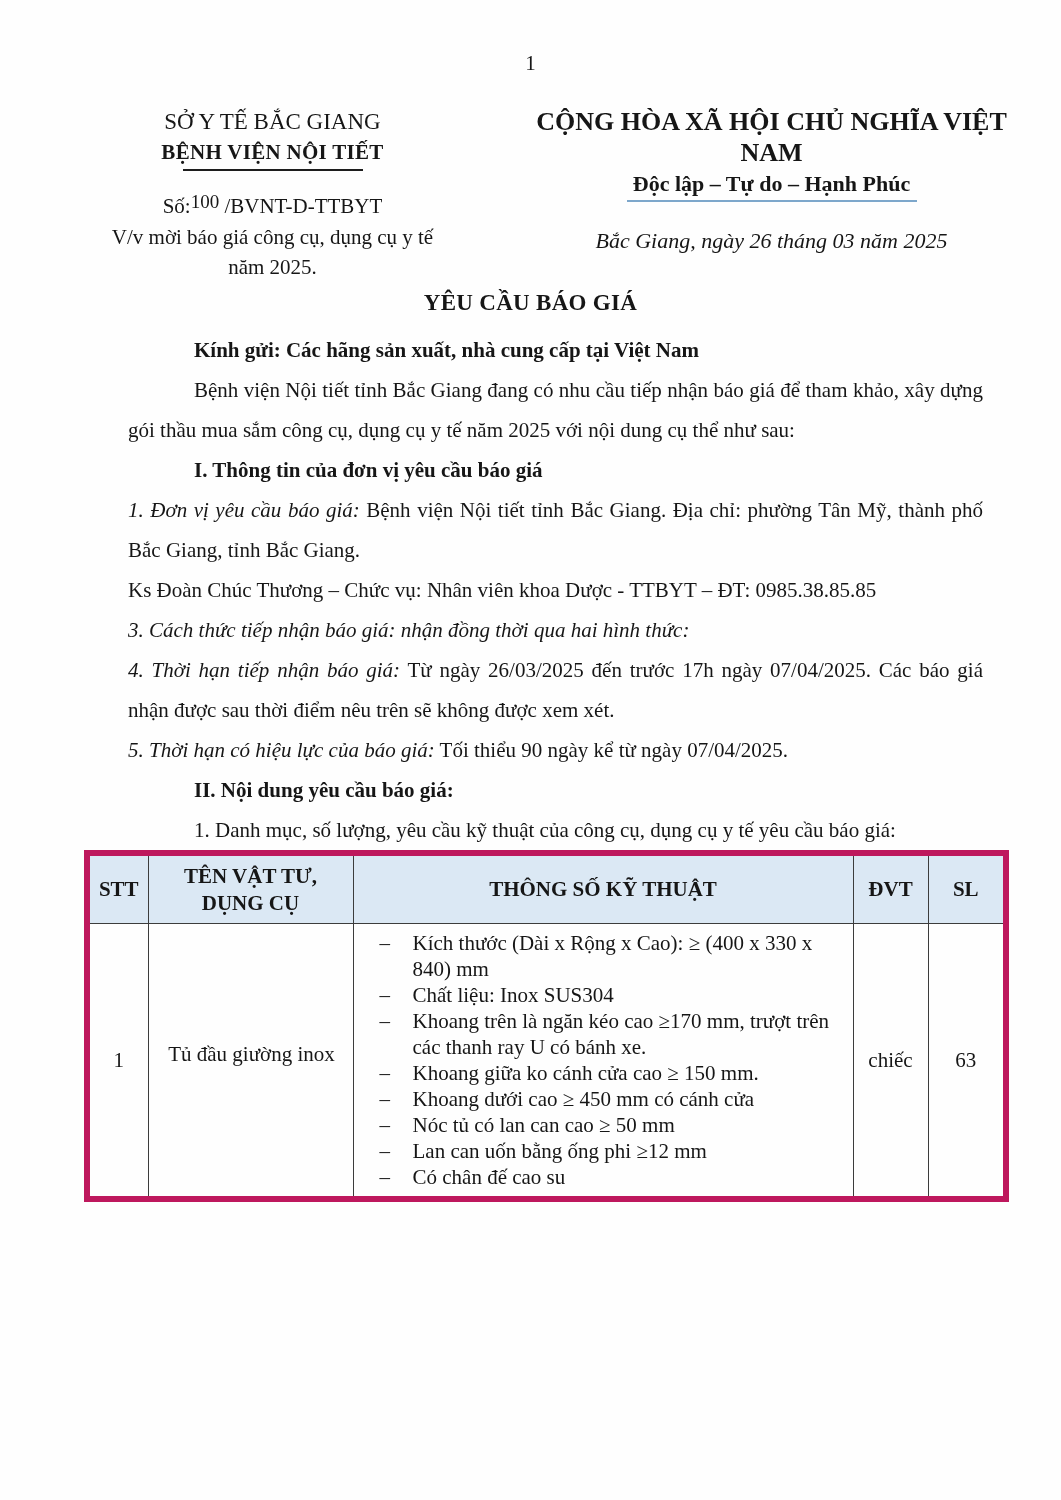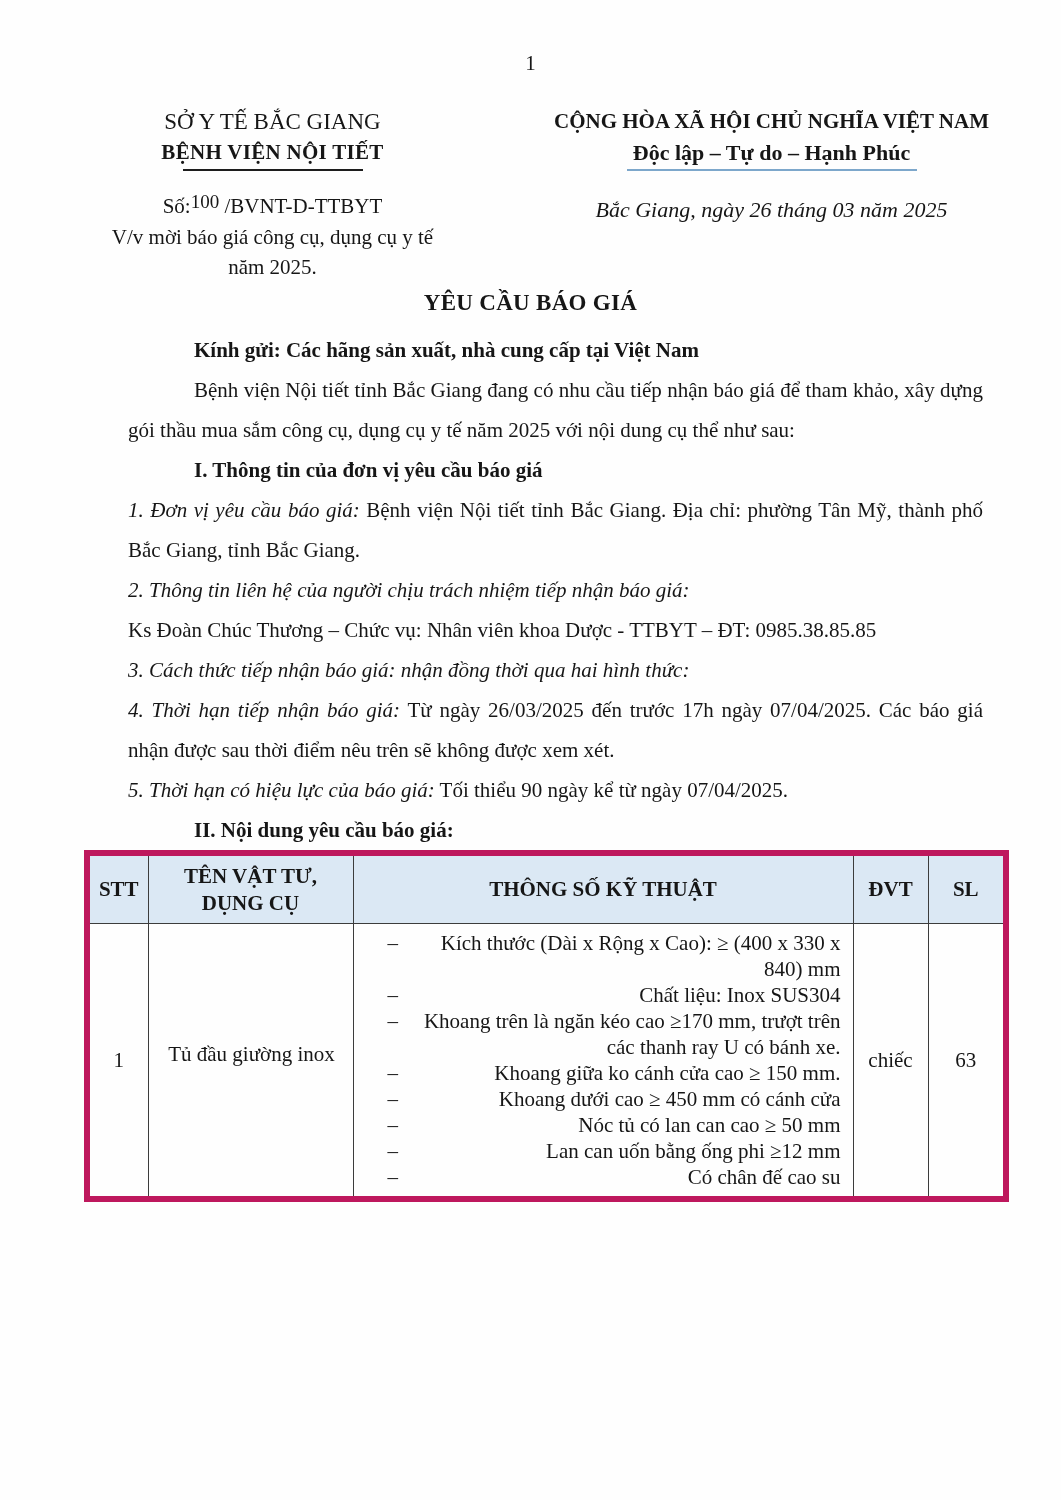--- a/index.html
+++ b/index.html
@@ -17,21 +17,21 @@
   
   .letterhead { display: flex; justify-content: space-between; margin: 30px 21px 0 85px; }
   .lh-left  { width: 375px; text-align: center; }
   .lh-right { width: 537px; text-align: center; }
   .org-parent { font-size: 23px; line-height: 31px; }
   .org-name   { font-size: 21px; font-weight: bold; line-height: 31px; letter-spacing: .3px; }
   .org-underline { width: 180px; border-top: 2px solid #1d1d1d; margin: 1px auto 0; height: 0; }
   .doc-no { margin-top: 20px; font-size: 21px; line-height: 30px; }
   .doc-no .raised { position: relative; top: -5px; font-size: 19px; }
   .subject { font-size: 21px; line-height: 30px; }
-  .country { font-size: 21px; font-weight: bold; line-height: 31px; }
+  .country { font-size: 26px; font-weight: bold; line-height: 31px; }
   .motto   { font-size: 22px; font-weight: bold; line-height: 31px; font-family: Liberation Serif, serif; }
   .motto-underline { width: 290px; border-top: 2px solid #7da7cb; margin: 1px auto 0; height: 0; }
   .date-line { margin-top: 24px; font-size: 22px; font-style: italic; line-height: 30px; }
 
   
   .doc-title { text-align: center; font-weight: bold; font-size: 23px; line-height: 30px; margin-top: 6px; letter-spacing: .3px; }
   .content { margin: 12px 78px 0 128px; font-size: 21px; line-height: 40px; }
   .content p { margin: 0; }
   .indent { text-indent: 66px; }
   .justify { text-align: justify; text-align-last: left; }
@@ -53,21 +53,21 @@
     font-weight: bold;
     height: 63px;
     line-height: 27px;
     padding: 2px 4px;
     text-align: center;
     vertical-align: middle;
   }
   .doc-table tbody tr { height: 258px; }
   td.cell-stt  { text-align: center; vertical-align: middle; }
   td.cell-name { text-align: center; vertical-align: middle; padding: 4px 4px 16px 6px; }
-  td.cell-specs { vertical-align: middle; padding: 6px 12px 6px 34px; text-align: right; }
+  td.cell-specs { vertical-align: middle; padding: 6px 12px 6px 26px; }
   td.cell-unit, td.cell-qty { text-align: center; vertical-align: middle; }
   ul.spec-list { list-style: none; margin: 0; padding: 0; }
   ul.spec-list li { position: relative; padding-left: 33px; line-height: 26px; }
   ul.spec-list li::before { content: "\2013"; position: absolute; left: 0; }
 </style>
 </head>
 <body>
 
 <div class="page">
 
@@ -90,26 +90,26 @@
     </div>
   </div>
 
   <div class="doc-title">YÊU CẦU BÁO GIÁ</div>
 
   <div class="content">
     <p class="bold indent">Kính gửi: Các hãng sản xuất, nhà cung cấp tại Việt Nam</p>
     <p class="indent justify">Bệnh viện Nội tiết tỉnh Bắc Giang đang có nhu cầu tiếp nhận báo giá để tham khảo, xây dựng gói thầu mua sắm công cụ, dụng cụ y tế năm 2025 với nội dung cụ thể như sau:</p>
     <p class="bold indent">I. Thông tin của đơn vị yêu cầu báo giá</p>
     <p class="justify"><span class="it">1. Đơn vị yêu cầu báo giá:</span><span> Bệnh viện Nội tiết tỉnh Bắc Giang. Địa chỉ: phường Tân Mỹ, thành phố Bắc Giang, tỉnh Bắc Giang.</span></p>
-    <p class="it">2. Thông tin liên hệ của người chịu trách nhiệm tiếp nhận báo giá:</p>
     <p>Ks Đoàn Chúc Thương – Chức vụ: Nhân viên khoa Dược - TTBYT – ĐT: 0985.38.85.85</p>
     <p class="it">3. Cách thức tiếp nhận báo giá: nhận đồng thời qua hai hình thức:</p>
     <p class="justify"><span class="it">4. Thời hạn tiếp nhận báo giá:</span><span> Từ ngày 26/03/2025 đến trước 17h ngày 07/04/2025. Các báo giá nhận được sau thời điểm nêu trên sẽ không được xem xét.</span></p>
     <p><span class="it">5. Thời hạn có hiệu lực của báo giá:</span><span> Tối thiểu 90 ngày kể từ ngày 07/04/2025.</span></p>
     <p class="bold indent">II. Nội dung yêu cầu báo giá:</p>
+    <p class="indent">1. Danh mục, số lượng, yêu cầu kỹ thuật của công cụ, dụng cụ y tế yêu cầu báo giá:</p>
   </div>
 
   <table class="doc-table">
     <colgroup>
       <col style="width:61px">
         <col style="width:205px">
         <col style="width:500px">
         <col style="width:75px">
         <col style="width:78px">
     </colgroup>

